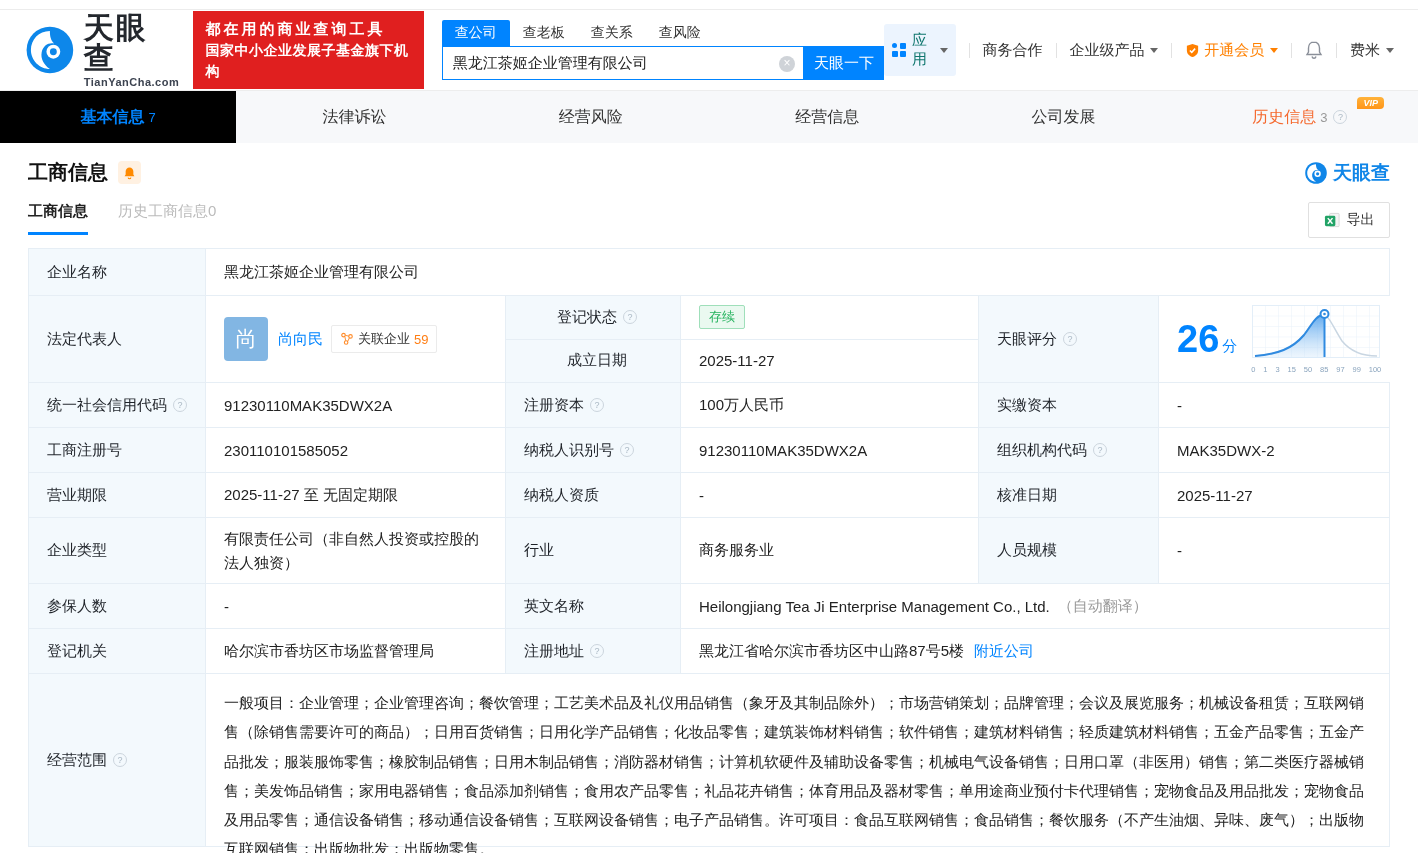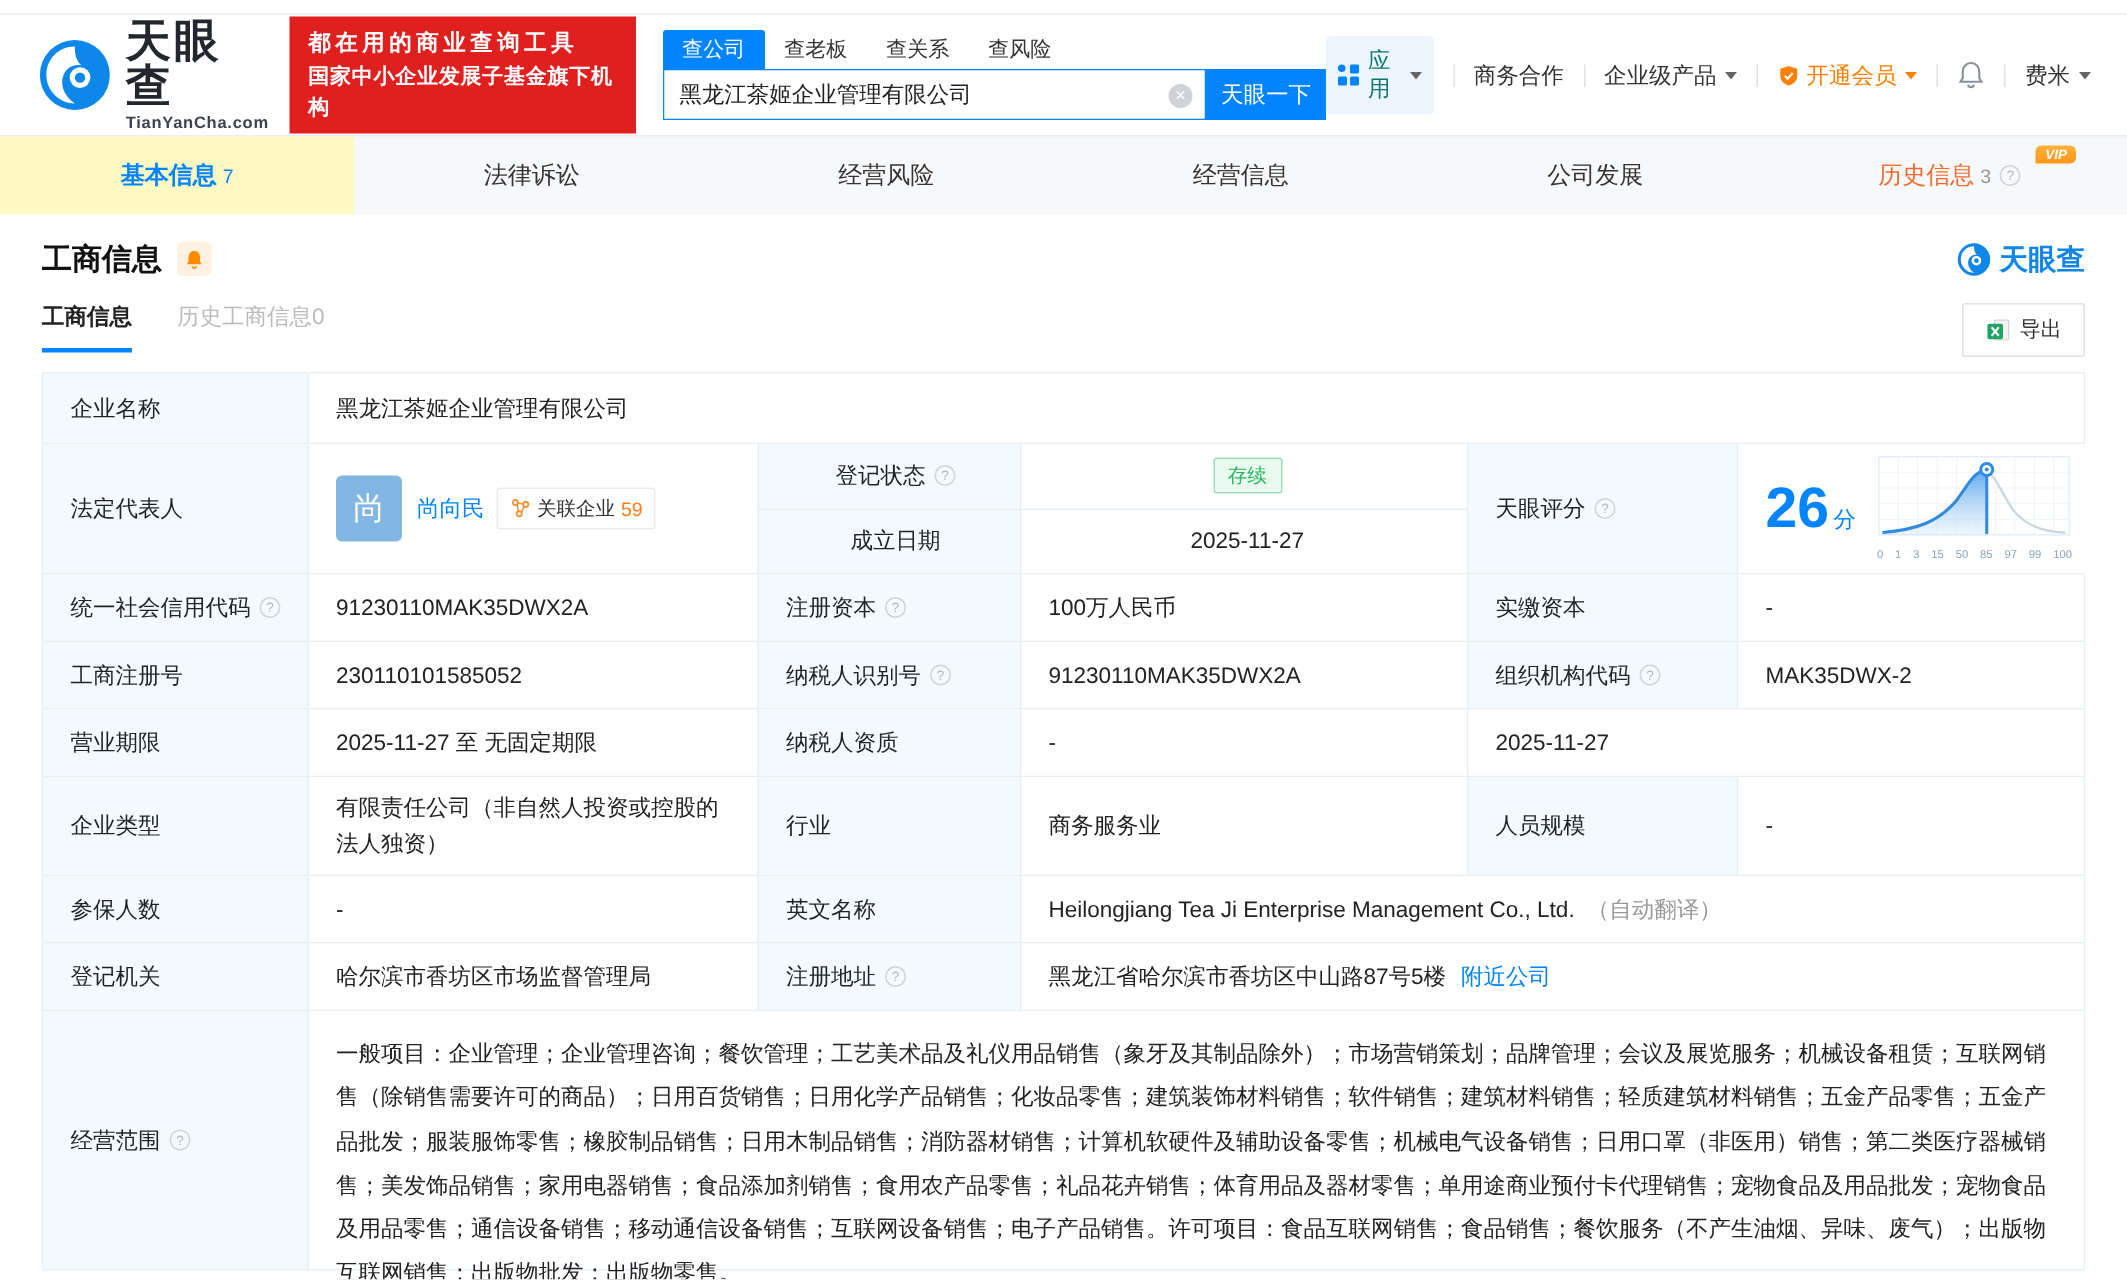--- a/index.html
+++ b/index.html
@@ -36,21 +36,21 @@
   .caret { width:0; height:0; border-left:4px solid transparent; border-right:4px solid transparent; border-top:5px solid #666; margin-left:6px; }
   .caret.orange { border-top-color:#ff8000; }
   .sep { width:1px; height:15px; background:#e2e2e2; margin:0 13px; }
   .menu-item { font-size:15px; color:#333; cursor:pointer; display:flex; align-items:center; white-space:nowrap; }
   .menu-item.vip { color:#ff8000; font-weight:normal; }
   .bell-btn { cursor:pointer; display:flex; align-items:center; }
 
   
   .nav-tabs { height:53px; background:#f7f8fa; border-top:1px solid #ededed; display:flex; }
   .ntab { flex:1; display:flex; align-items:center; justify-content:center; font-size:16px; color:#333; cursor:pointer; position:relative; }
-  .ntab.active { background:#fef9c3; color:#0084ff; font-weight:bold; }
+  .ntab.active { background:#000000; color:#0084ff; font-weight:bold; }
   .ntab-count { font-size:13px; margin-left:4px; color:#0084ff; font-weight:normal; }
   .ntab-count.gray { color:#999; }
   .ntab.history { color:#f5692e; }
   .vip-badge { position:absolute; top:6px; right:34px; background:linear-gradient(180deg,#ffb23a,#ff9518); color:#fff; font-size:9px; font-weight:bold; padding:1px 6px; border-radius:4px 4px 4px 0; font-style:italic; }
   .help-icon { display:inline-block; width:14px; height:14px; border:1px solid #ccd5dd; border-radius:50%; margin-left:6px; position:relative; cursor:pointer; flex:none; }
   .help-icon::before { content:"?"; position:absolute; left:0; top:0; width:12px; height:12px; line-height:13px; text-align:center; font-size:9px; color:#aab8c4; }
 
   
   .section-head { margin:16px 28px 0; display:flex; align-items:center; }
   .section-title { font-size:20px; font-weight:bold; color:#111; }
@@ -68,21 +68,21 @@
   
   .biz-table { margin:10px 28px 0; border:1px solid #e6eef5; border-bottom:none; font-size:15px; }
   .trow { display:flex; border-bottom:1px solid #e6eef5; }
   .tl { background:#f3f9fd; color:#1f2329; display:flex; align-items:center; padding:0 10px 0 18px; border-right:1px solid #e6eef5; flex:none; }
   .tv { color:#222; display:flex; align-items:center; padding:0 14px 0 18px; border-right:1px solid #e6eef5; flex:none; background:#fff; }
   .tv.last, .tv.span { border-right:none; flex:1; }
   .w1{width:177px;} .w2{width:300px;} .w3{width:175px;} .w4{width:298px;} .w5{width:180px;}
   .mid2 { width:473px; display:flex; flex-direction:column; flex:none; }
   .mid2 .mrow { flex:1; display:flex; }
   .mid2 .mrow + .mrow { border-top:1px solid #e6eef5; }
-  .mid2 .ml { width:175px;justify-content:center; } .mid2 .mv { width:298px;justify-content:center; }
+  .mid2 .ml { width:175px;justify-content:center; } .mid2 .mv { width:298px; }
   .badge-green { background:#eaf9f0; border:1px solid #9fdfba; color:#28b460; font-size:13px; padding:2px 9px; border-radius:2px; }
   .avatar { width:44px; height:44px; background:#82b6e3; border-radius:4px; color:#fff; font-size:21px; display:flex; align-items:center; justify-content:center; cursor:pointer; flex:none; }
   .rep-name { color:#0084ff; margin-left:10px; cursor:pointer; }
   .rel-chip { margin-left:8px; border:1px solid #ebebeb; border-radius:2px; padding:4px 8px; display:flex; align-items:center; font-size:13px; color:#333; cursor:pointer; background:#fff; }
   .rel-count { color:#ff7e14; margin-left:4px; }
   .score-num { font-size:38px; font-weight:bold; color:#0084ff; line-height:1; }
   .score-unit { font-size:15px; color:#0084ff; margin:14px 0 0 3px; }
   .score-chart { margin-left:14px; width:130px; }
   .axis-row { display:flex; justify-content:space-between; width:130px; margin-top:1px; }
   .axis-row span { font-size:7.5px; color:#8aa4bd; }
@@ -367,20 +367,23 @@
         </div>
       <div class="tv w2">
           <span>2025-11-27 至 无固定期限</span>
         </div>
       <div class="tl w3">
           <span>纳税人资质</span>
         </div>
       <div class="tv w4">
           <span>-</span>
         </div>
+      <div class="tl w5">
+          <span>核准日期</span>
+        </div>
       <div class="tv last">
           <span>2025-11-27</span>
         </div>
     </div>
 
     <div class="trow" style="height:66px">
       <div class="tl w1">
           <span>企业类型</span>
         </div>
       <div class="tv w2">

